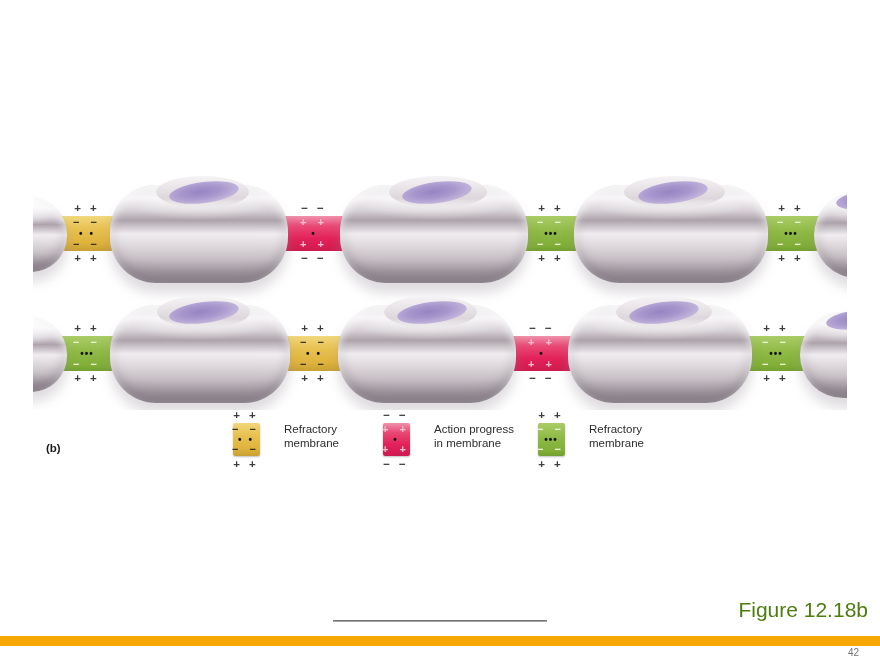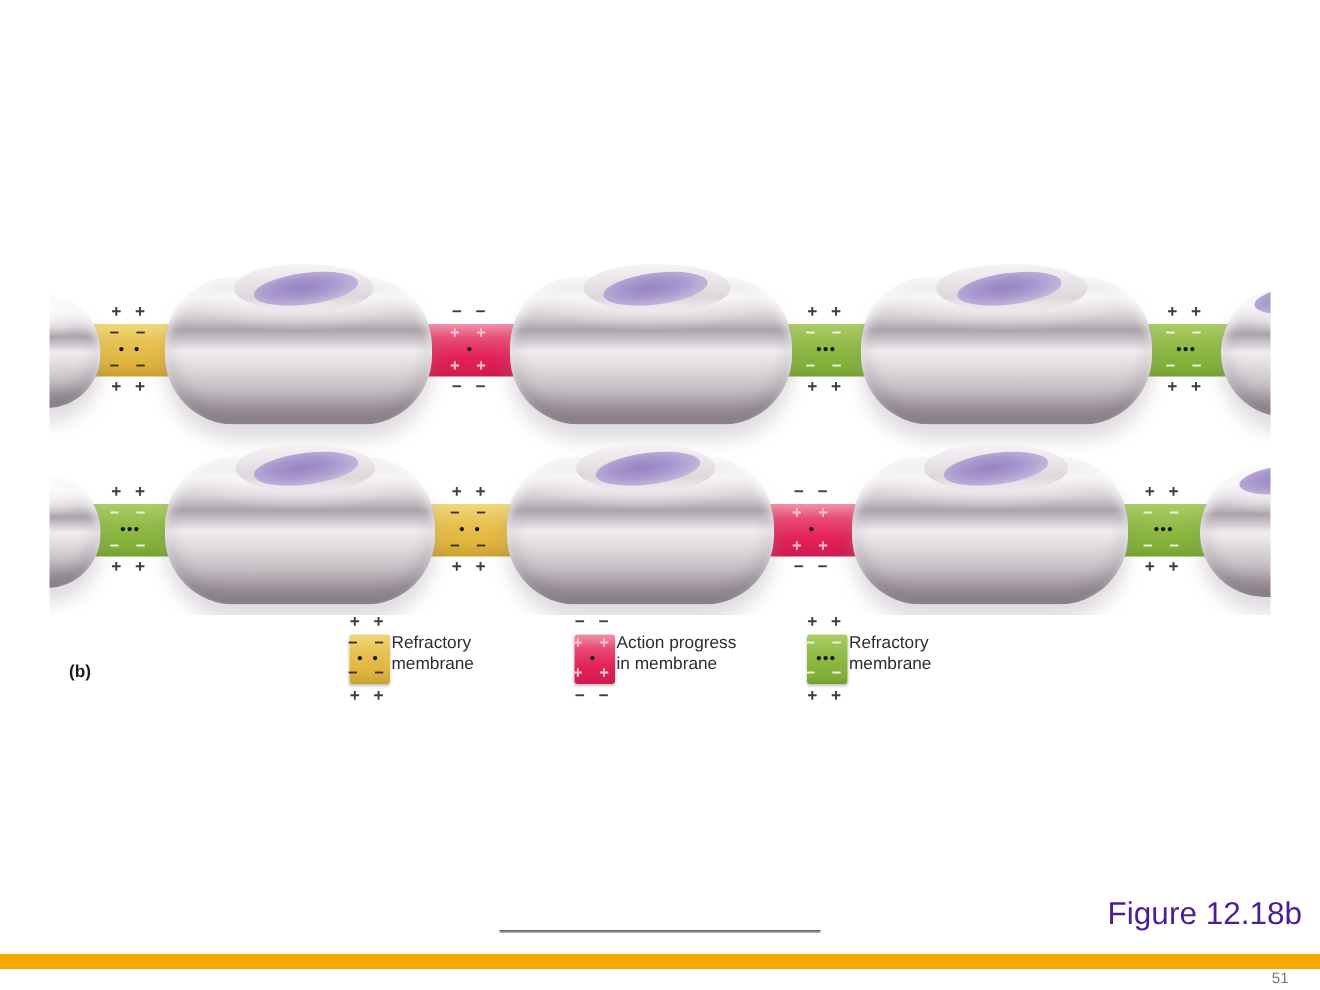--- a/index.html
+++ b/index.html
@@ -40,27 +40,27 @@
   .t-action .in { color:#f8c0cf; }
   .t-excitable .band { background:linear-gradient(180deg,#abcc67 0%,#8eba45 45%,#80ae37 85%,#73a030 100%); }
   .t-excitable .in { color:#eef5da; }
   .t-excitable .dots { letter-spacing:1px; }
 
   
   .legend-item { position:absolute; top:408px; display:flex; }
   .legend-col { display:flex; flex-direction:column; align-items:center; width:30px; }
   .legend-col .sign { height:14px; font-size:11.5px; font-weight:bold; color:#3d3d3d; letter-spacing:3px; line-height:14px; white-space:nowrap; }
   .legend-col .band { width:27px; height:33px; margin:1px 0; border-radius:2px; display:flex; flex-direction:column; justify-content:space-evenly; align-items:center; box-shadow:0 1px 2px rgba(0,0,0,0.25); }
-  .legend-label { margin-left:0; margin-top:15px; font-size:11.5px; line-height:13.5px; color:#2d2d2d; }
+  .legend-label { margin-left:23px; margin-top:15px; font-size:11.5px; line-height:13.5px; color:#2d2d2d; }
 
   .panel-label { position:absolute; left:46px; top:442px; font-size:11.5px; font-weight:bold; color:#1c1c1c; }
 
   
   .divider-line { position:absolute; left:333px; top:620px; width:214px; height:2px; background:linear-gradient(180deg,#5a5a5a,#bdbdbd); }
-  .figure-caption { position:absolute; right:12px; top:598px; font-size:21px; color:#4c1d95; }
+  .figure-caption { position:absolute; right:12px; top:598px; font-size:21px; color:#4d7c0f; }
   .accent-bar { position:absolute; left:0; top:636px; width:880px; height:10px; background:var(--accent_bar,#f6a800); }
   .page-number { position:absolute; right:21px; top:647px; font-size:10px; color:#757575; }
 </style>
 </head>
 <body>
 
 <div class="slide">
 
 
   <div class="diagram">
@@ -224,15 +224,15 @@
       <div>Refractory</div>
       <div>membrane</div>
     </div>
   </div>
 
   <div class="panel-label">(b)</div>
 
   <div class="divider-line"></div>
   <div class="figure-caption">Figure 12.18b</div>
   <div class="accent-bar"></div>
-  <div class="page-number">51</div>
+  <div class="page-number">42</div>
 
 </div>
 
 </body></html>

